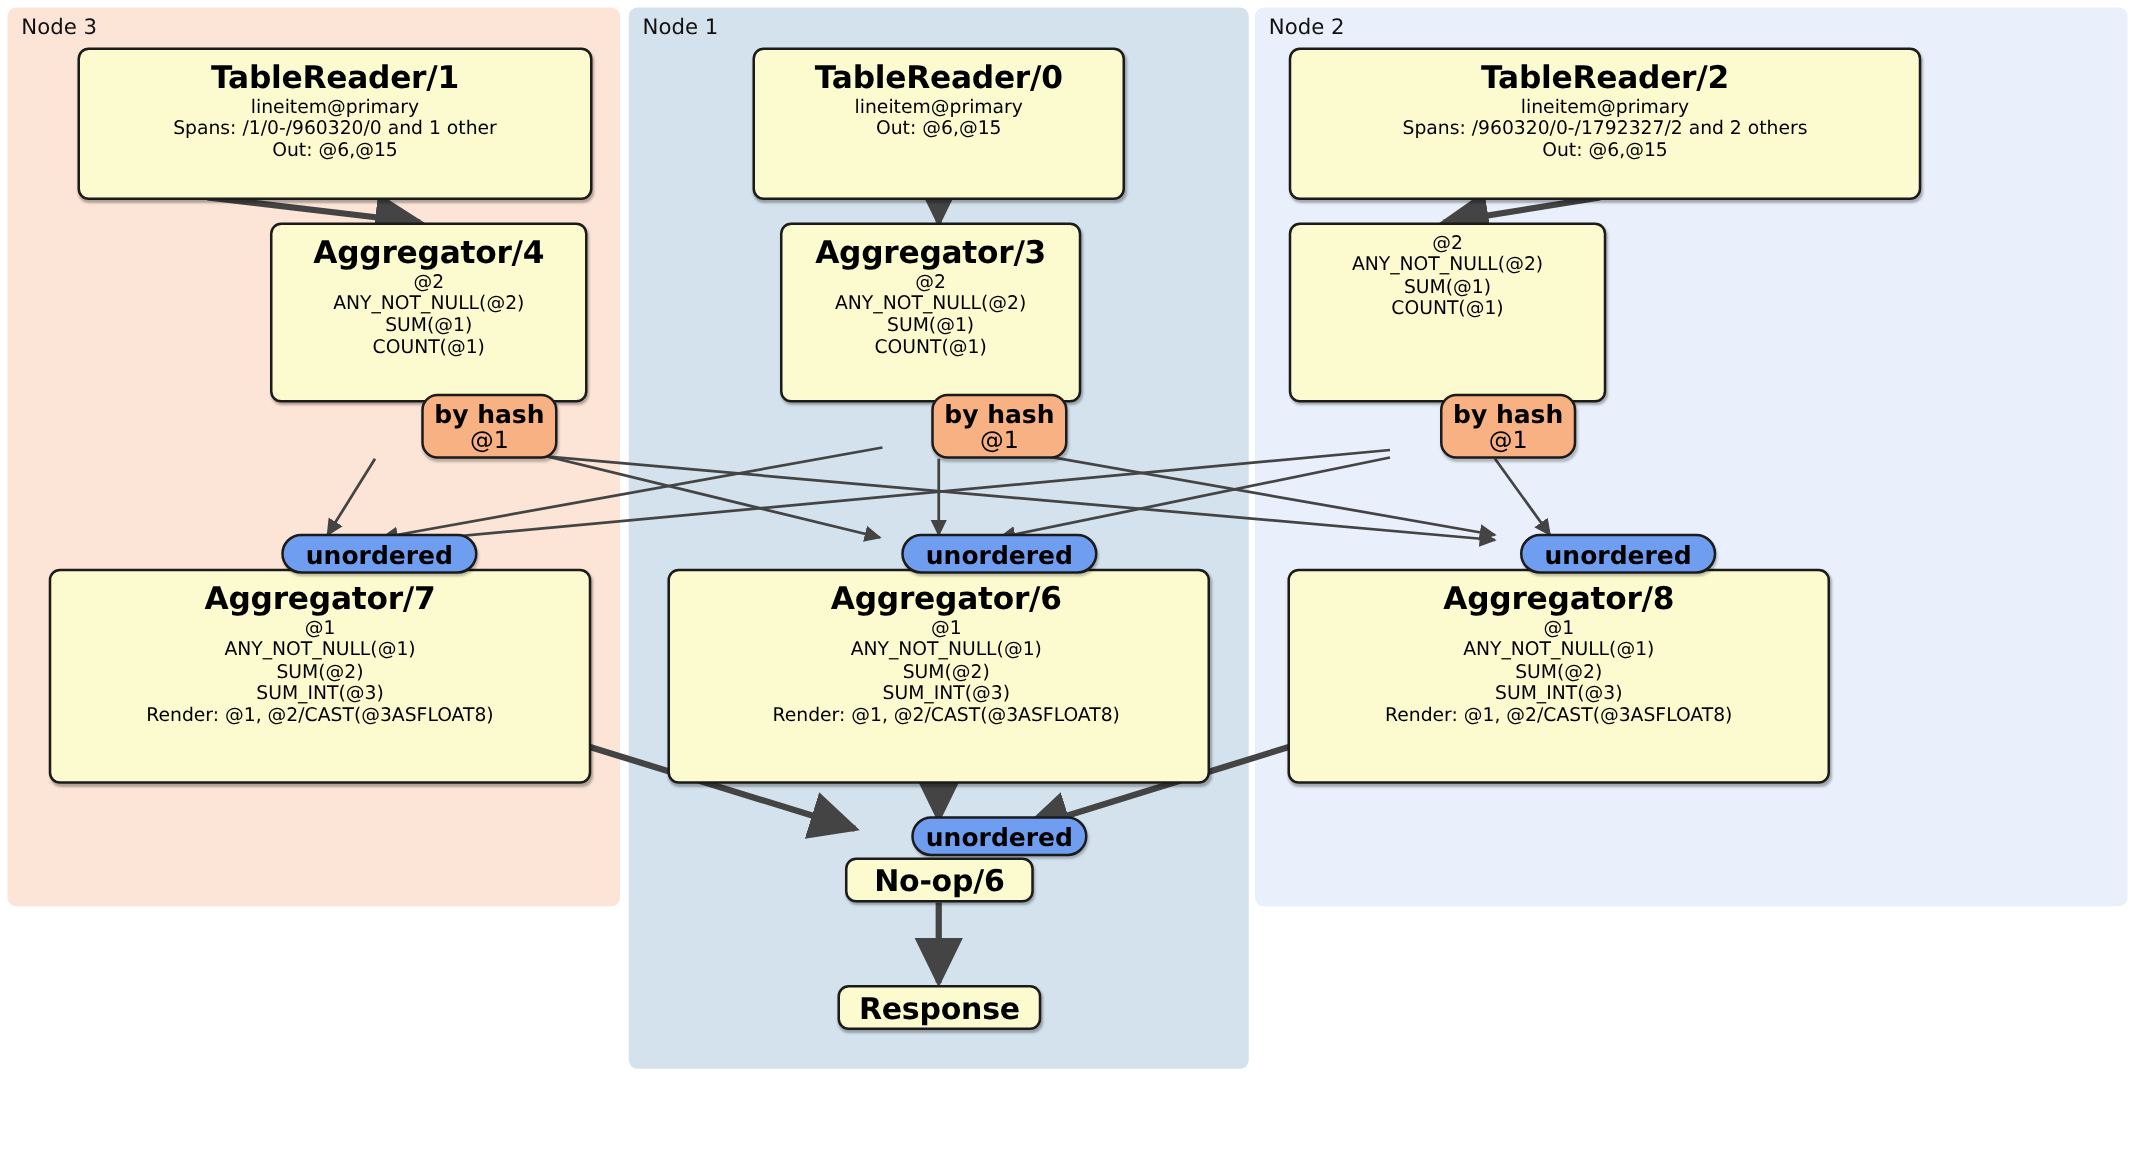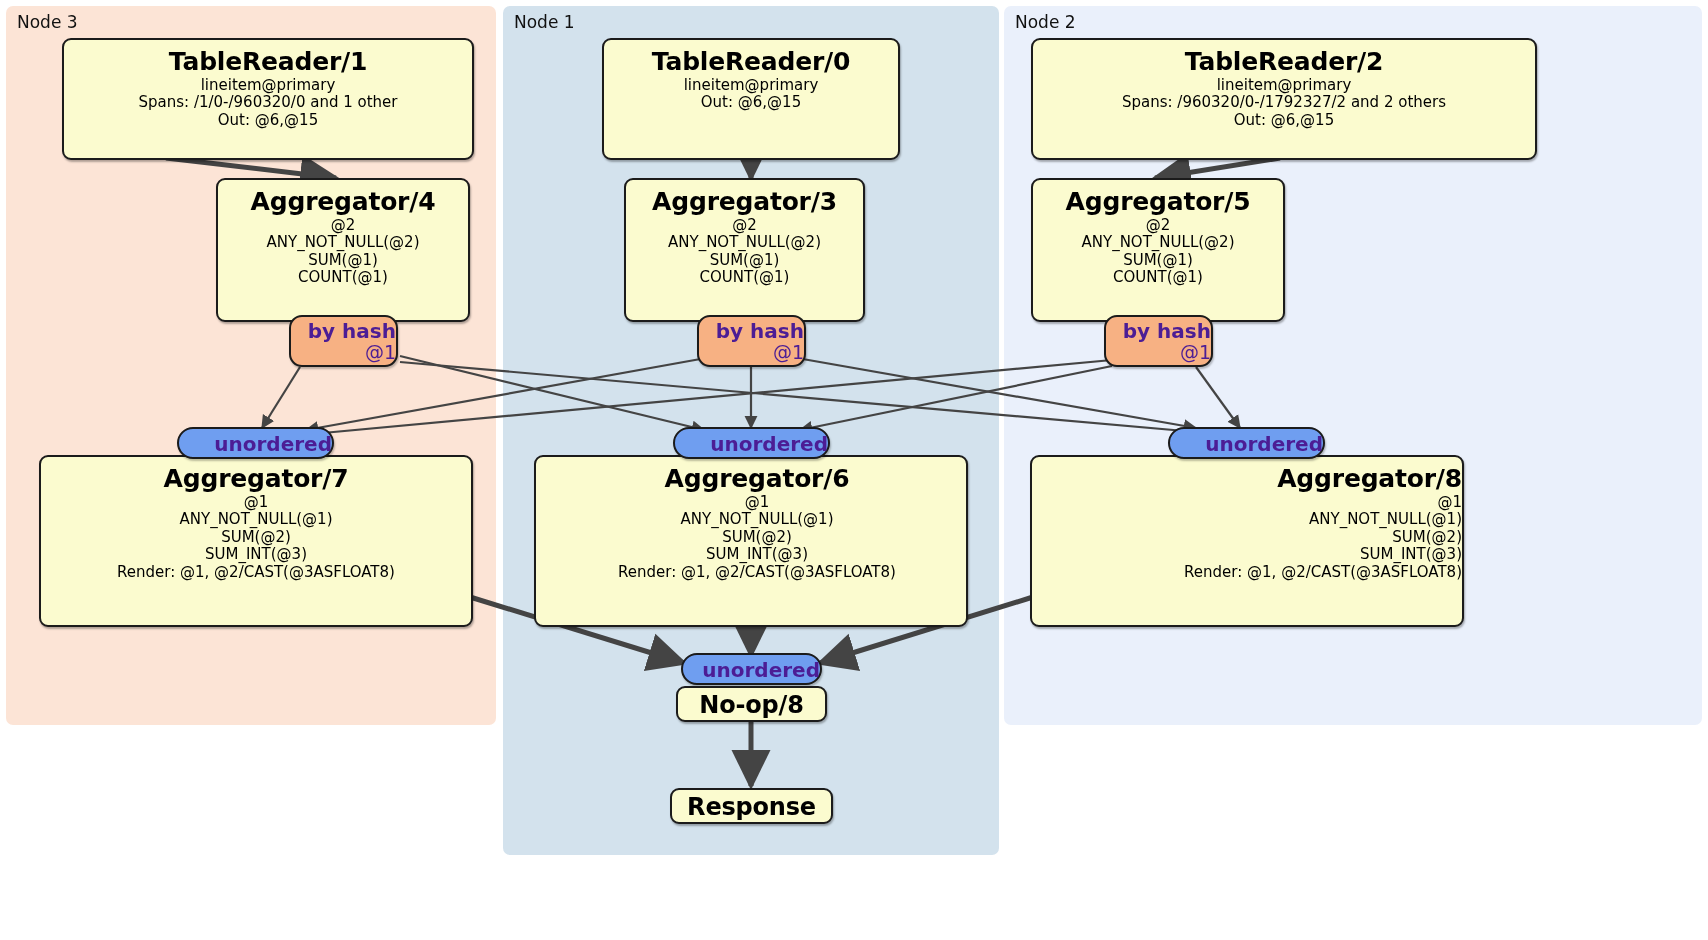--- a/index.html
+++ b/index.html
@@ -82,23 +82,24 @@
   }
   .proc.compact .title {
     font-size: 24px;
   }
 
   
   .badge {
     position: absolute;
     box-sizing: border-box;
     border: 2px solid #1b1b1b;
-    text-align: right;
-    color: #4c1d95;
+    text-align: center;
+    color: #000000;
     box-shadow: 1px 2px 2px rgba(0,0,0,0.25);
+    margin-left: 48px;
   }
   .badge.hash {
     background: #f7b183;
     border-radius: 13px;
     padding-top: 3px;
   }
   .badge.hash .btxt {
     font-size: 20px;
     font-weight: bold;
     line-height: 1.12;
@@ -203,21 +204,20 @@
 
   <div class="proc" id="agg3" style="left:624px; top:178px; width:241px; height:144px;">
     <div class="title">Aggregator/3</div>
     <div class="line">@2</div>
     <div class="line">ANY_NOT_NULL(@2)</div>
     <div class="line">SUM(@1)</div>
     <div class="line">COUNT(@1)</div>
   </div>
 
   <div class="proc" id="agg5" style="left:1031px; top:178px; width:254px; height:144px;">
-    <div class="title">Aggregator/5</div>
     <div class="line">@2</div>
     <div class="line">ANY_NOT_NULL(@2)</div>
     <div class="line">SUM(@1)</div>
     <div class="line">COUNT(@1)</div>
   </div>
 
   <div class="badge hash z-top" style="left:289px; top:315px; width:109px; height:52px;">
     <div class="btxt">by hash</div>
     <div class="bsub">@1</div>
   </div>
@@ -255,34 +255,34 @@
 
   <div class="proc" id="agg6" style="left:534px; top:455px; width:434px; height:172px;padding-left:12px;">
     <div class="title">Aggregator/6</div>
     <div class="line">@1</div>
     <div class="line">ANY_NOT_NULL(@1)</div>
     <div class="line">SUM(@2)</div>
     <div class="line">SUM_INT(@3)</div>
     <div class="line">Render: @1, @2/CAST(@3ASFLOAT8)</div>
   </div>
 
-  <div class="proc" id="agg8" style="left:1030px; top:455px; width:434px; height:172px;text-align:right;">
+  <div class="proc" id="agg8" style="left:1030px; top:455px; width:434px; height:172px;">
     <div class="title">Aggregator/8</div>
     <div class="line">@1</div>
     <div class="line">ANY_NOT_NULL(@1)</div>
     <div class="line">SUM(@2)</div>
     <div class="line">SUM_INT(@3)</div>
     <div class="line">Render: @1, @2/CAST(@3ASFLOAT8)</div>
   </div>
 
   <div class="badge sync z-top" style="left:681px; top:653px; width:141px; height:32px;">
     <div class="btxt">unordered</div>
   </div>
 
   <div class="proc compact z-top" style="left:676px; top:686px; width:151px; height:36px;">
-    <div class="title">No-op/8</div>
+    <div class="title">No-op/6</div>
   </div>
 
   <div class="proc compact z-top" style="left:670px; top:788px; width:163px; height:36px;">
     <div class="title">Response</div>
   </div>
 
 </div>
 
 </body></html>

